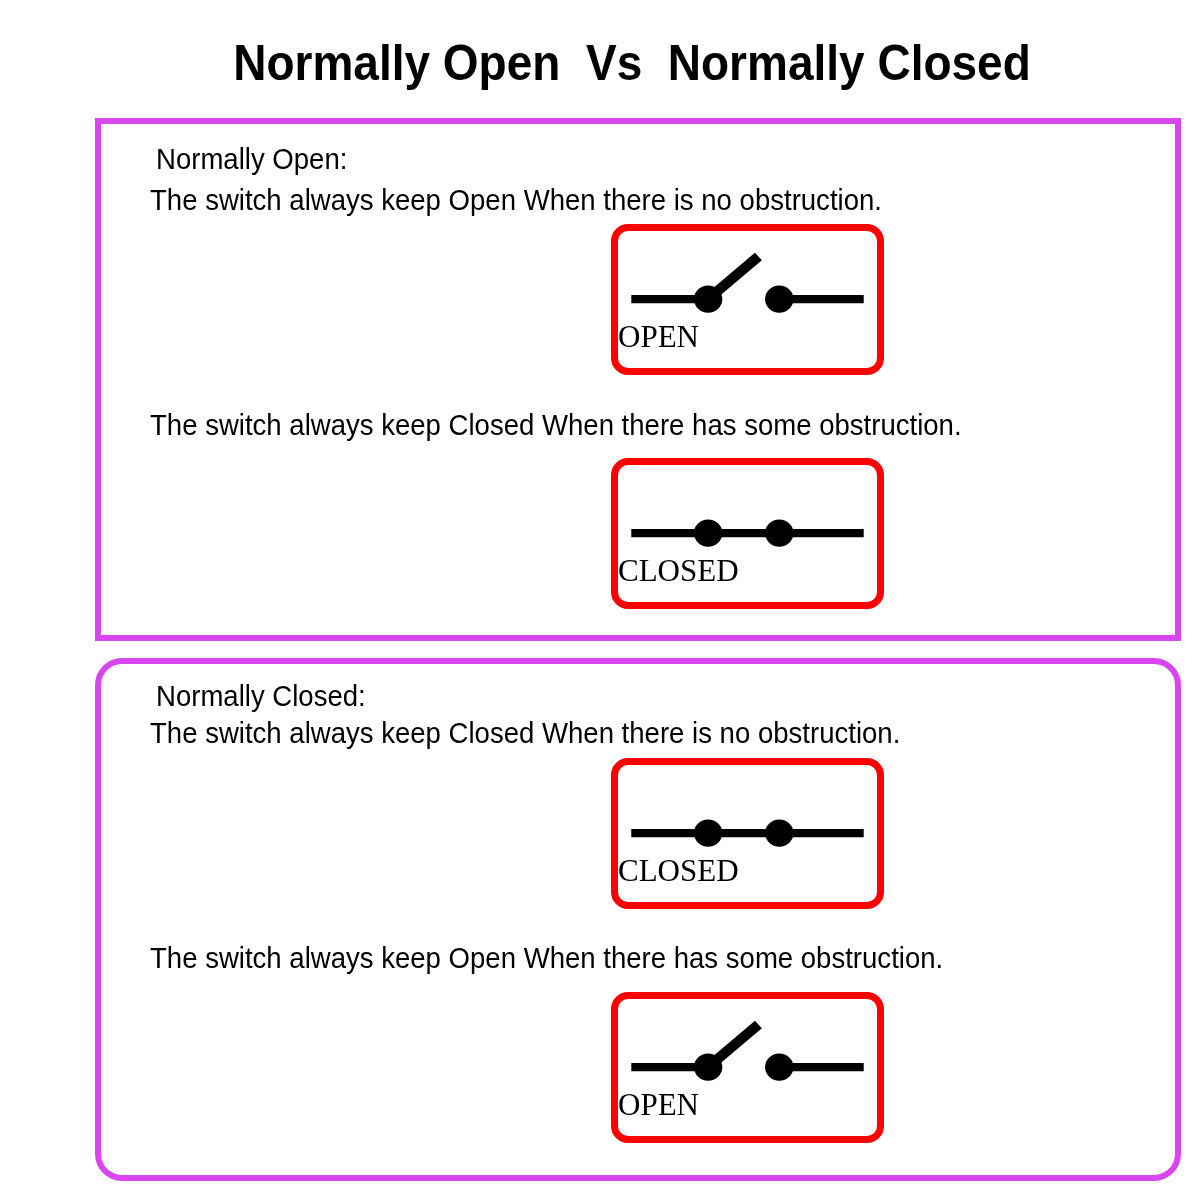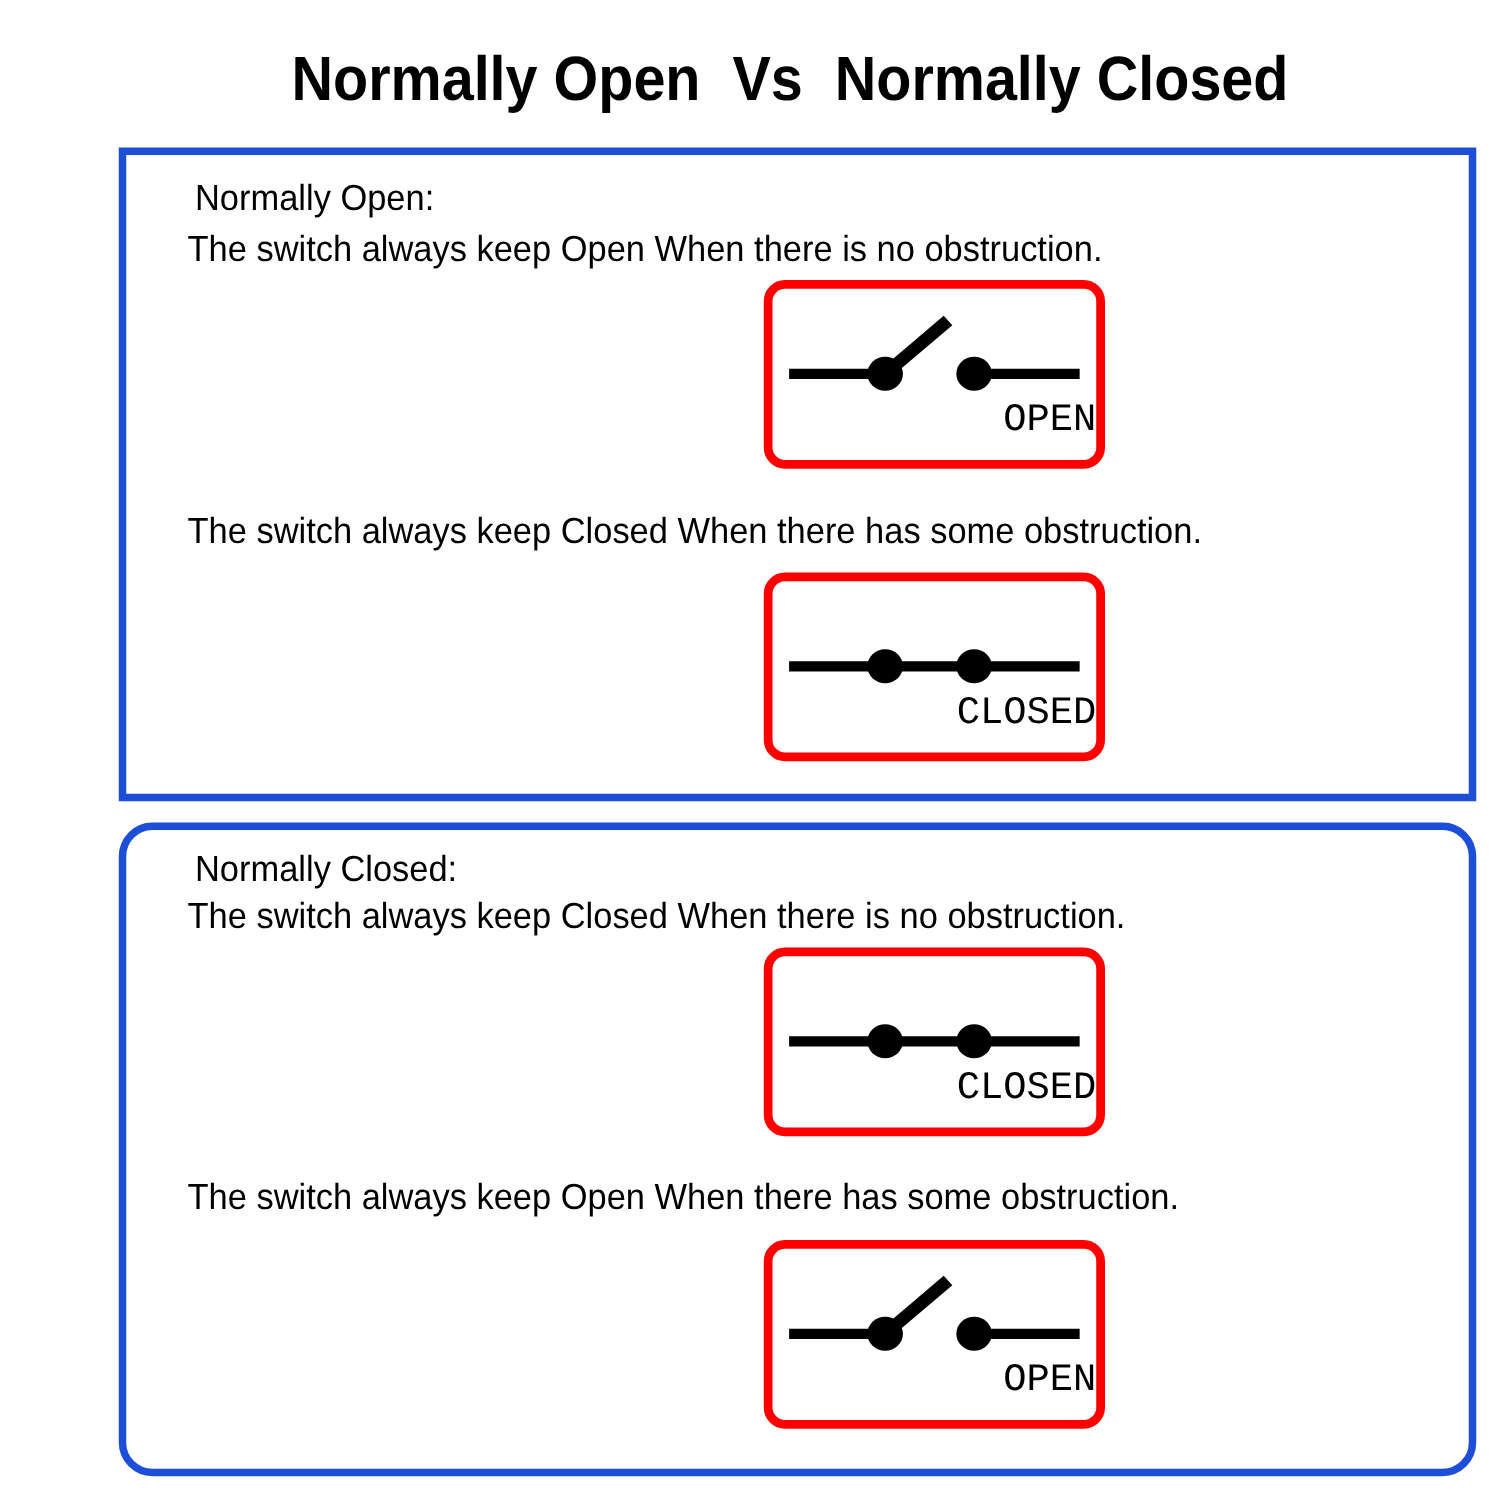--- a/index.html
+++ b/index.html
@@ -39,21 +39,21 @@
     white-space: pre;
     transform: scaleX(0.92);
     transform-origin: 50% 50%;
   }
 
   
   .panel {
     position: absolute;
     left: 63px;
     width: 1074px;
-    border: 6px solid #1d4ed8;
+    border: 6px solid #d946ef;
     box-sizing: content-box;
     background: #ffffff;
   }
   .panel--open   { top: 118px;  height: 511px; }
   .panel--closed { top: 658px;  height: 511px; border-radius: 27px; }
 
   .panel-inner {
     position: relative;
     width: 100%;
     height: 100%;
@@ -101,22 +101,22 @@
     display: block;
     width: 100%;
     height: 100%;
   }
 
   .switch-label {
     position: absolute;
     left: 0;
     width: 100%;
     top: 88px;
-    text-align: right;
-    font-family: Liberation Mono, monospace;
+    text-align: left;
+    font-family: Liberation Serif, serif;
     font-size: 31px;
     line-height: 36px;
     color: #000000;
     white-space: pre;
   }
 </style>
 </head>
 <body>
 
 <div class="page">

